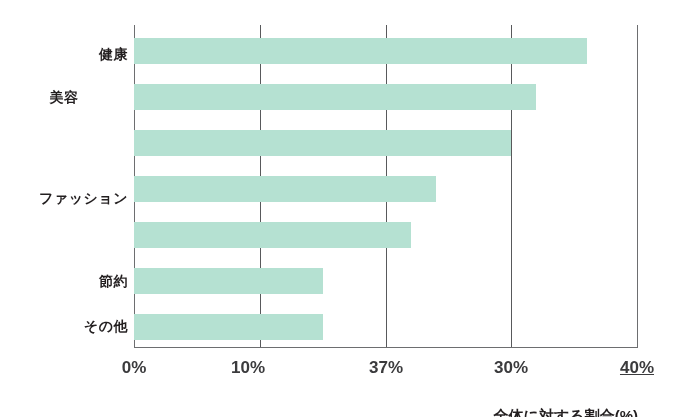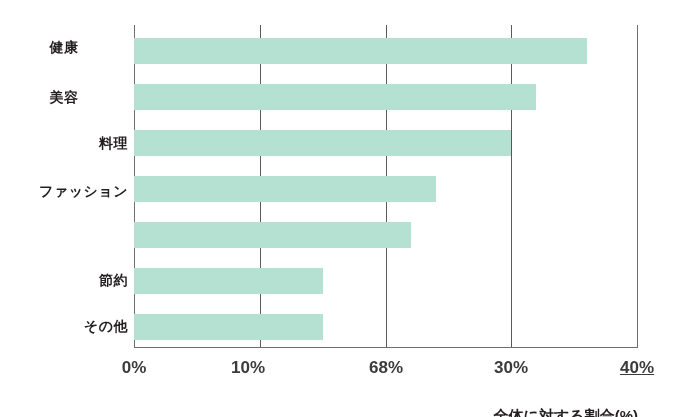--- a/index.html
+++ b/index.html
@@ -159,31 +159,30 @@
       </div>
       <div class="bar-row" style="top: 243px; width: 189px;">
         <div class="bar-rect" style="background: rgb(181, 225, 210);"></div>
       </div>
       <div class="bar-row" style="top: 289px; width: 189px;">
         <div class="bar-rect" style="background: rgb(181, 225, 210);"></div>
       </div>
     </div>
 
   <div id="category-labels">
-      <div class="cat-label" style="top: 9px; text-align: center;">健康</div>
+      <div class="cat-label" style="top: 16px;">健康</div>
       <div class="cat-label" style="top: 59px; text-align: center;">美容</div>
-      <div class="cat-label" style="top: 105px;">料理</div>
-      <div class="cat-label" style="top: 153px; margin-left: 48px;">ファッション</div>
-      <div class="cat-label" style="top: 243px; font-family: Liberation Serif, serif;">節約</div>
+      <div class="cat-label" style="top: 160px; margin-left: 48px;">ファッション</div>
+      <div class="cat-label" style="top: 243px;">節約</div>
       <div class="cat-label" style="top: 288px;">その他</div>
     </div>
 
   <div id="x-tick-labels">
       <div class="x-tick" style="left: 134px;">0%</div>
       <div class="x-tick" style="left: 248px;">10%</div>
-      <div class="x-tick" style="left: 386px;">68%</div>
+      <div class="x-tick" style="left: 386px;">37%</div>
       <div class="x-tick" style="left: 511px;">30%</div>
       <div class="x-tick" style="left: 637px; text-decoration: underline;">40%</div>
     </div>
 
   <div id="axis-caption">全体に対する割合(%)</div>
 
 </div>
 
 </body></html>

